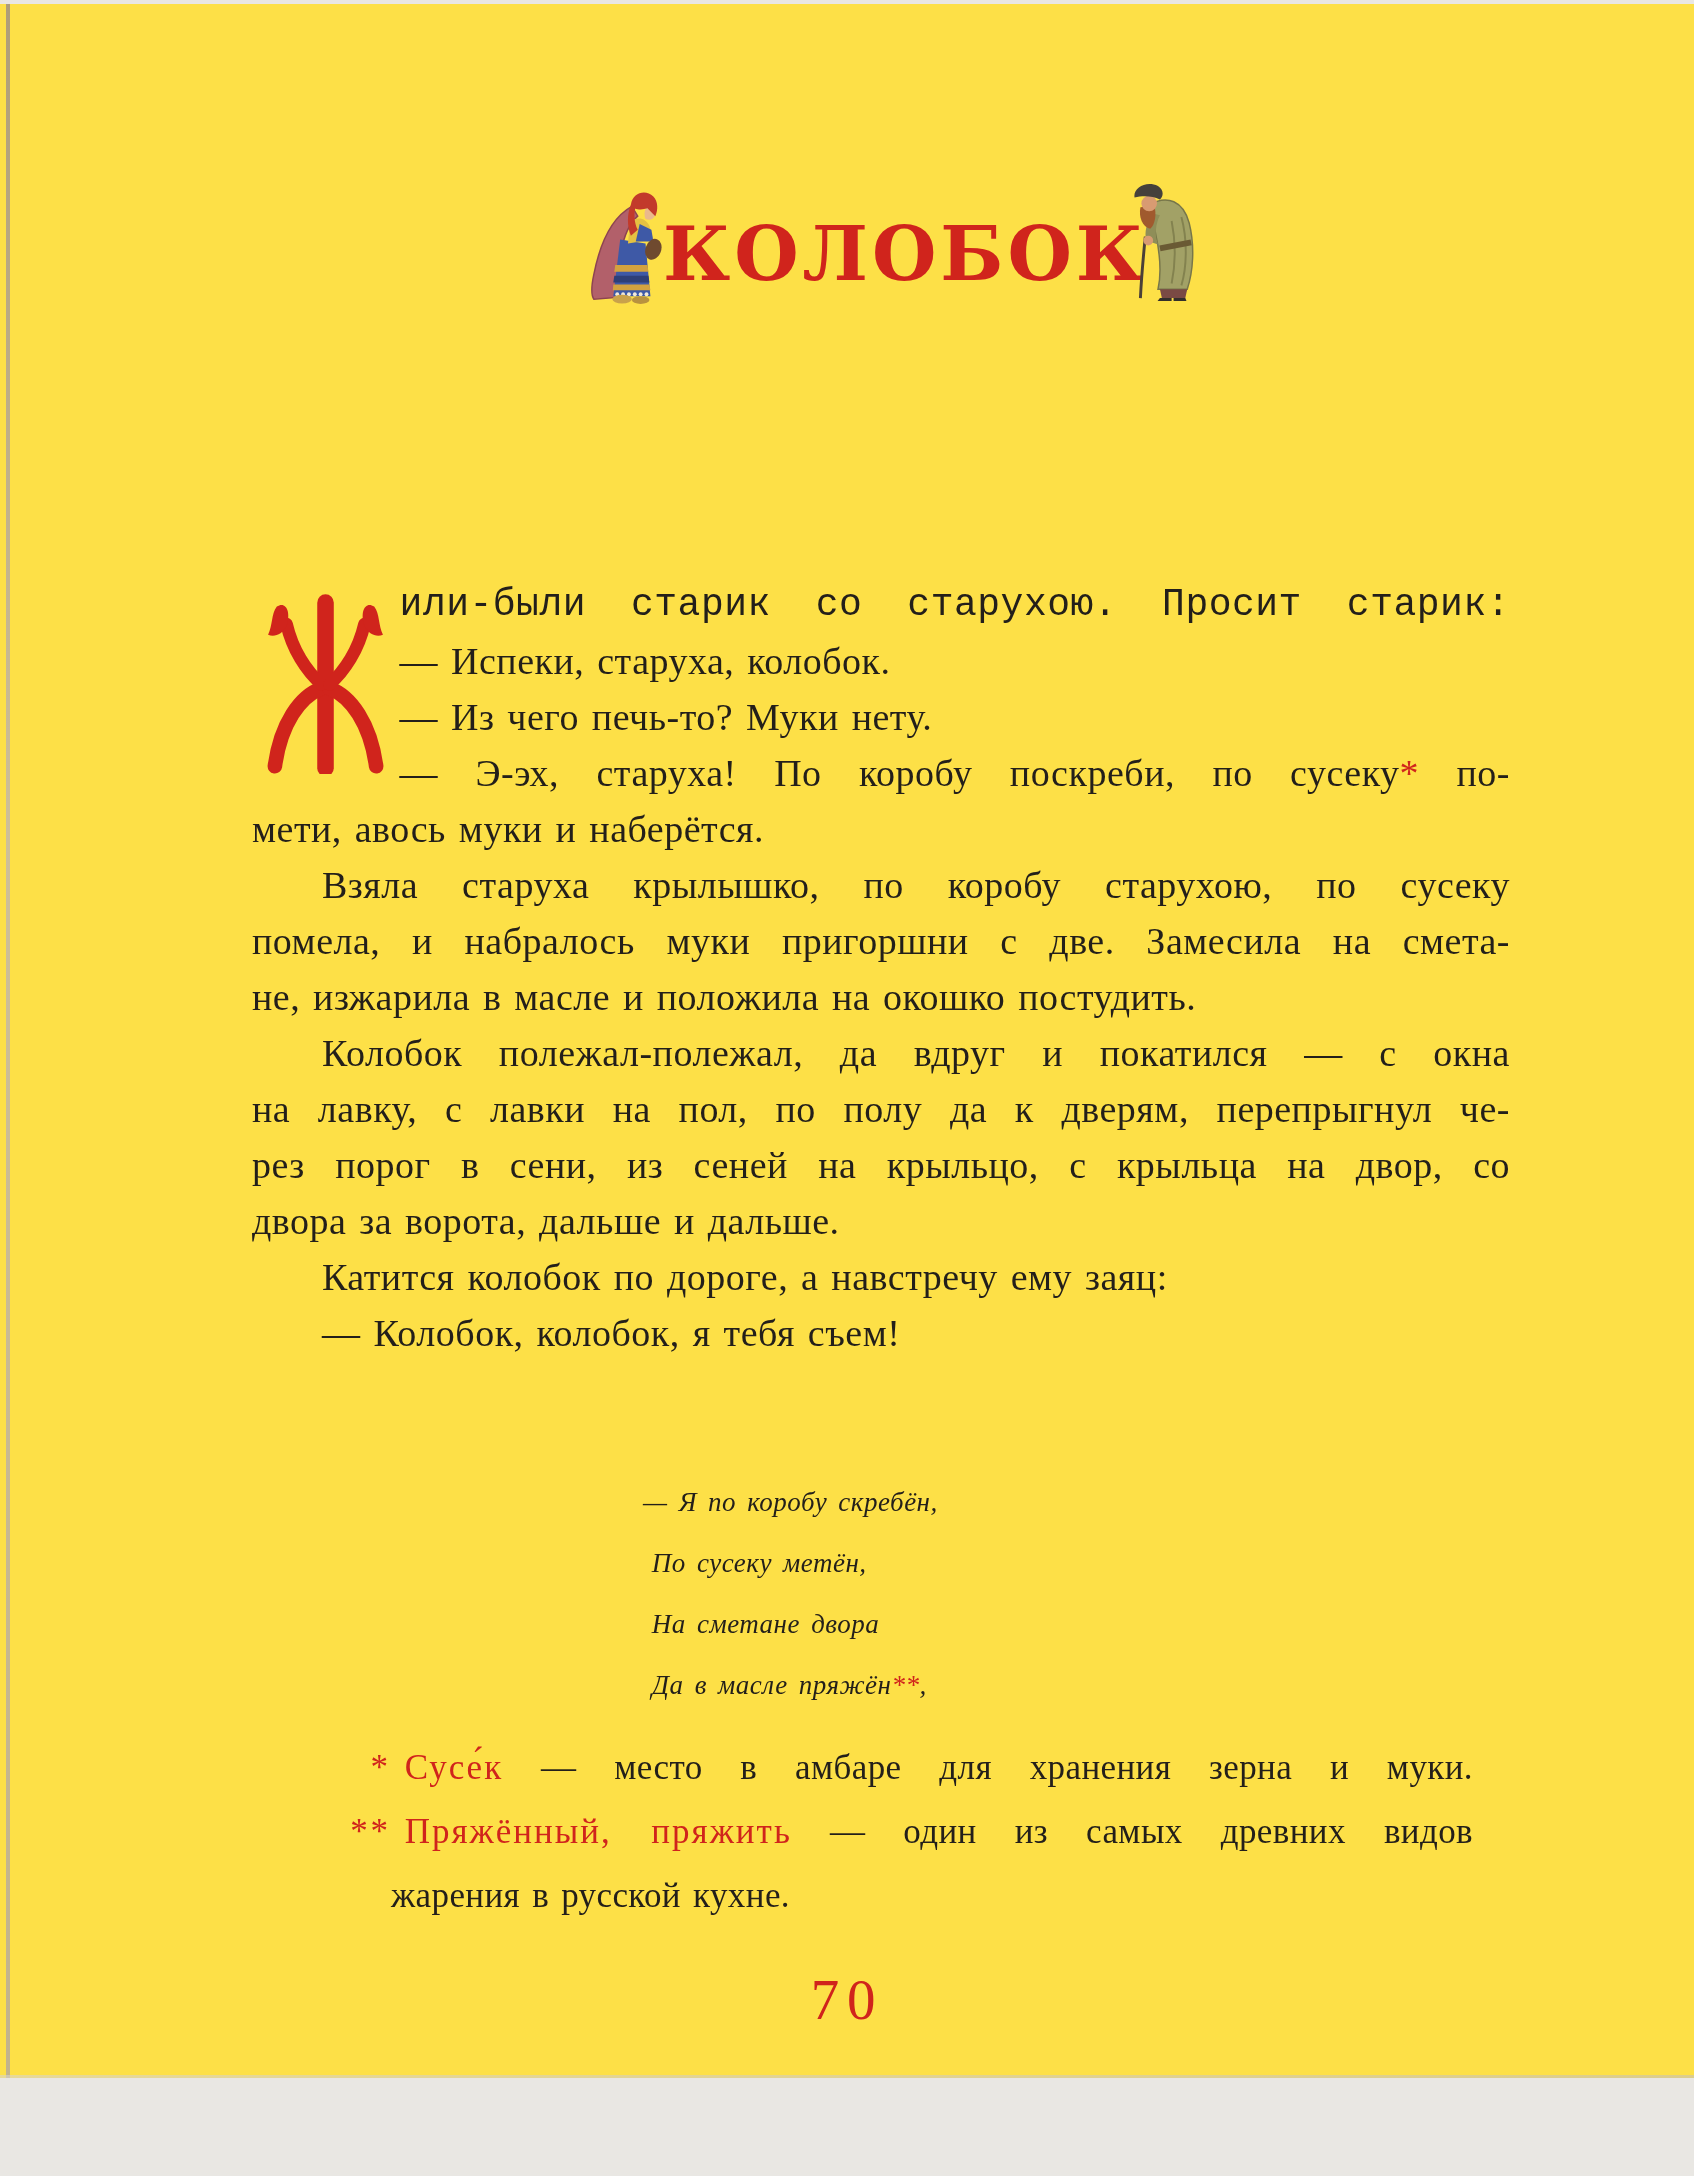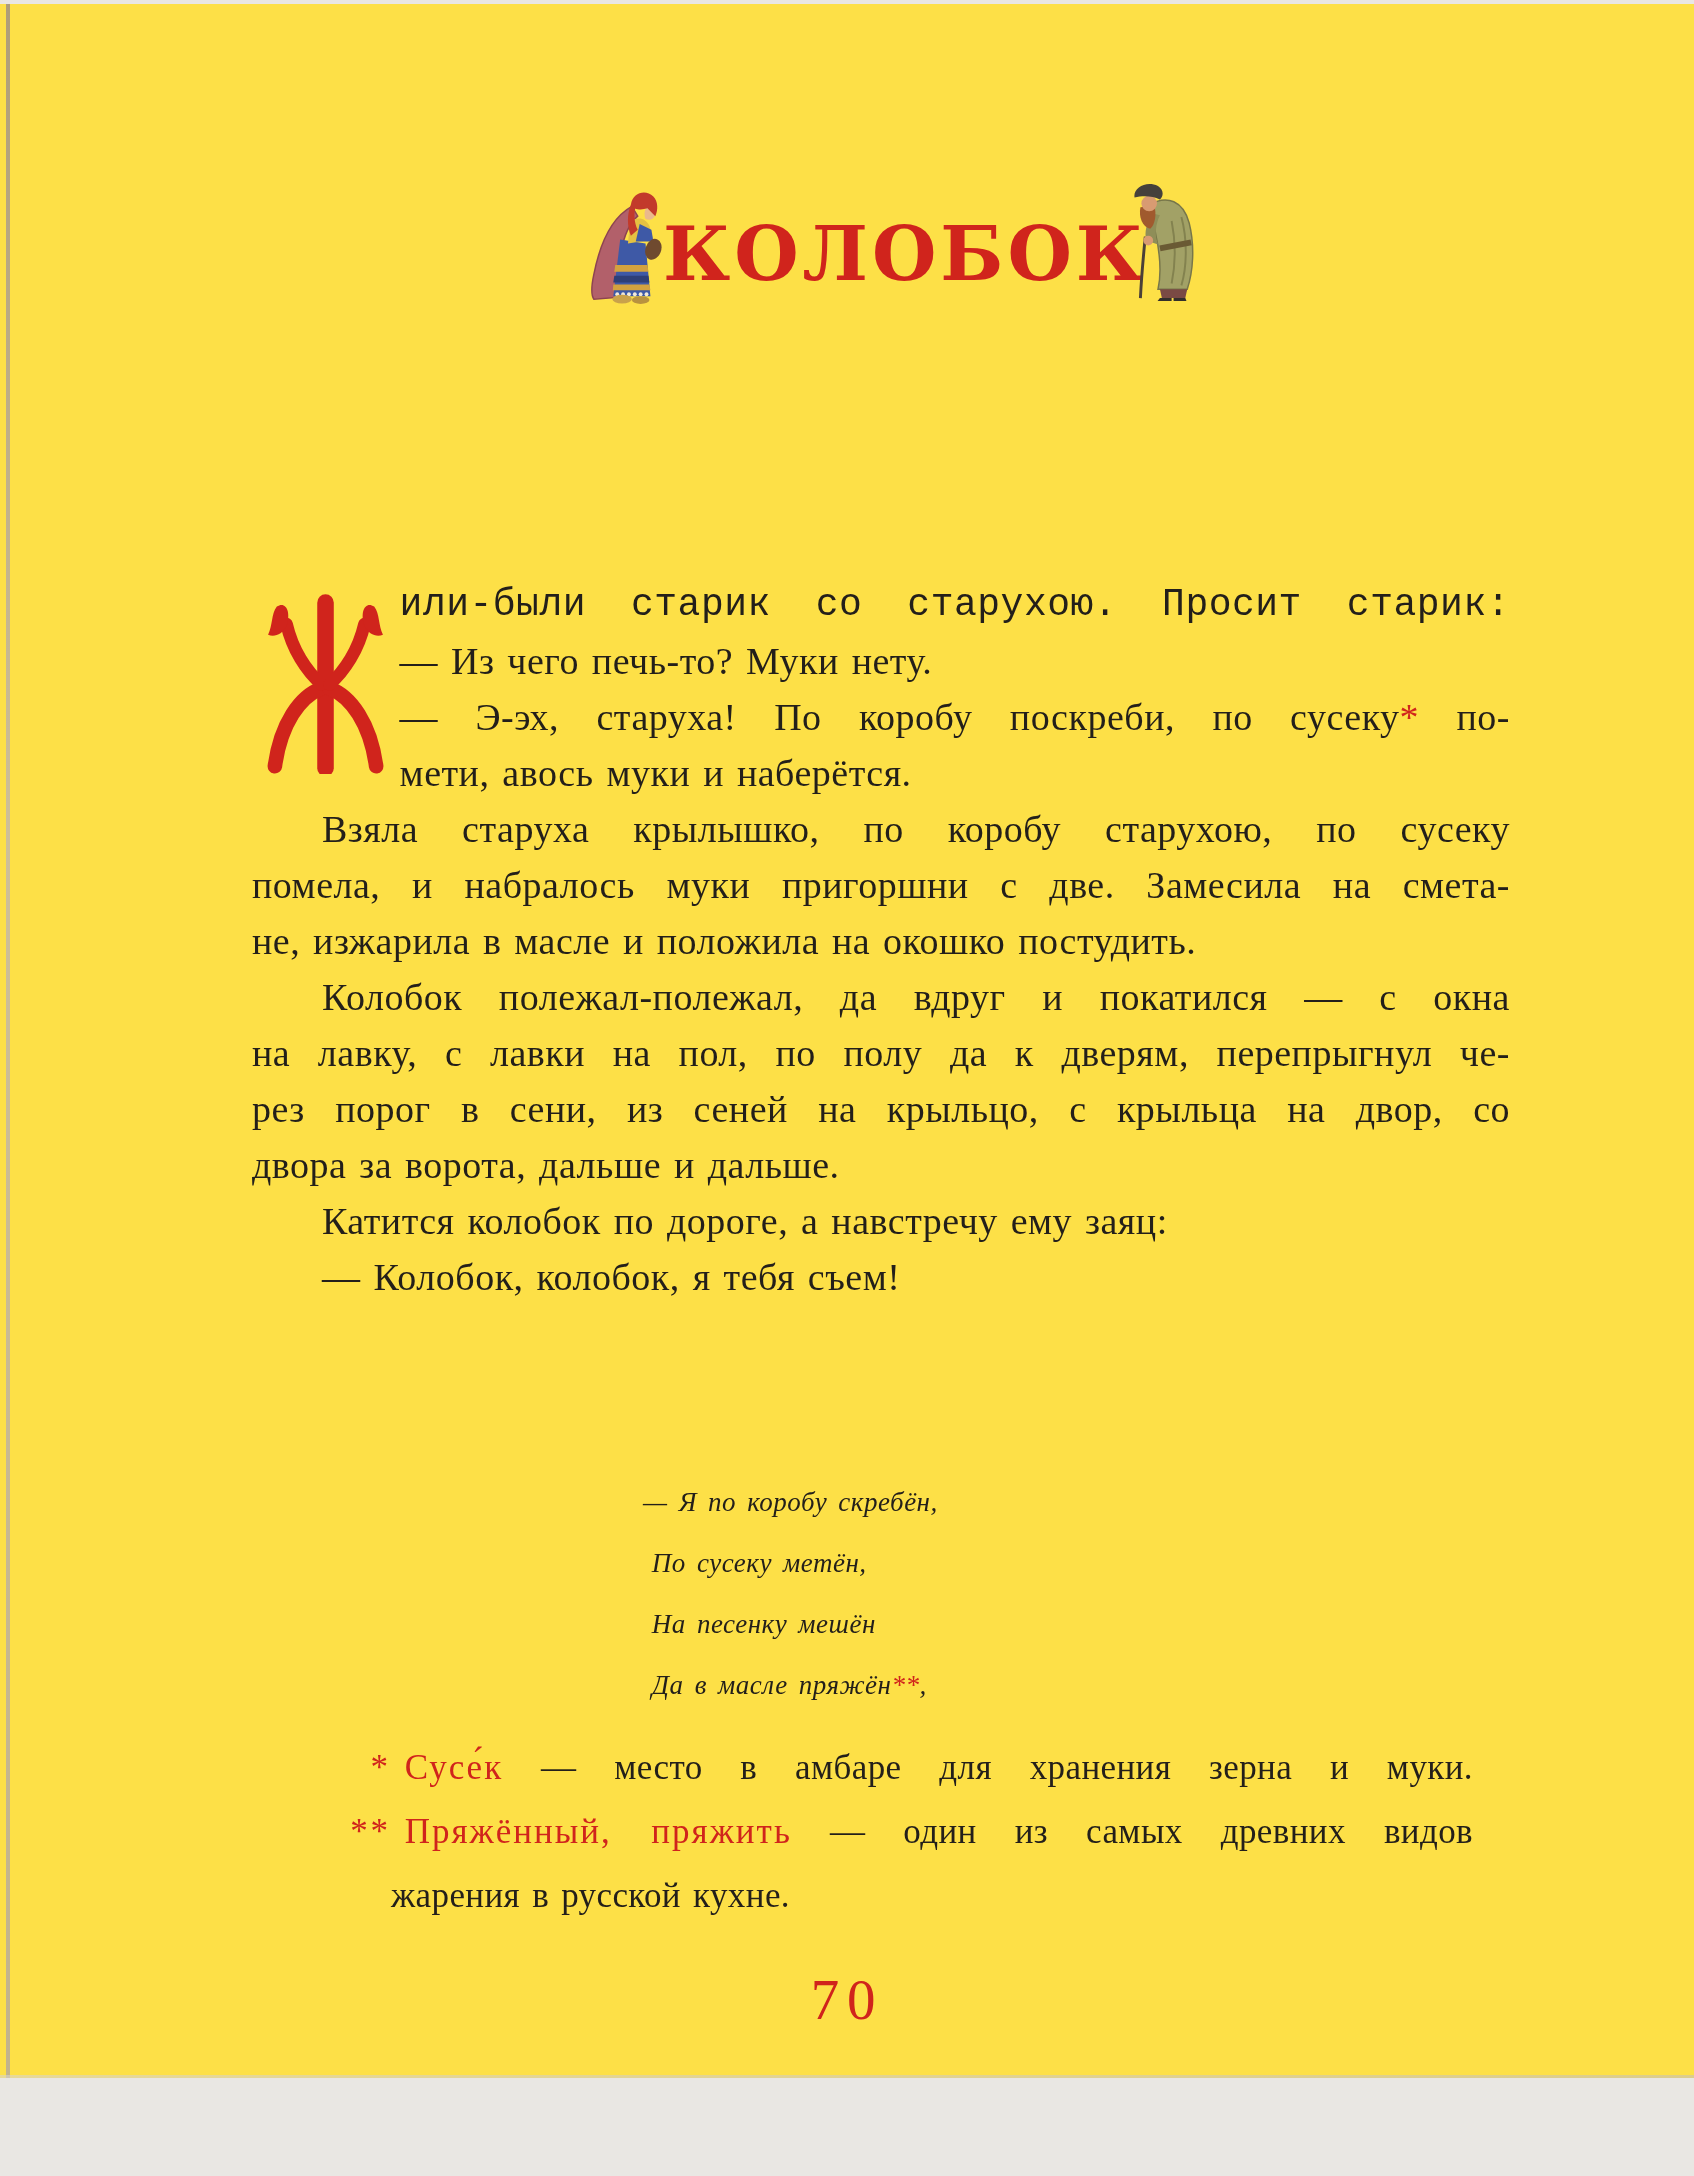--- a/index.html
+++ b/index.html
@@ -128,20 +128,21 @@
         <path d="M62,98 C46,84 32,62 26,36" stroke-width="13"></path>
         <path d="M70,98 C86,84 100,62 106,36" stroke-width="13"></path>
       </g>
       <g fill="#d0241c">
         <path d="M26,38 C22,46 14,50 7,47 C12,37 10,26 16,18 C25,12 31,23 26,38 Z"></path>
         <path d="M106,38 C110,46 118,50 125,47 C120,37 122,26 116,18 C107,12 101,23 106,38 Z"></path>
       </g>
     </svg>
   </div>
         <div class="line j after-cap"><span>или-были старик со старухою. Просит старик:</span></div>
+        <div class="line"><span>— Испеки, старуха, колобок.</span></div>
         <div class="line"><span>— Из чего печь-то? Муки нету.</span></div>
         <div class="line j"><span>— Э-эх, старуха! По коробу поскреби, по сусеку</span><span class="red">*</span><span> по-</span></div>
         <div class="line"><span>мети, авось муки и наберётся.</span></div>
       </div>
       <div>
         <div class="line j indent"><span>Взяла старуха крылышко, по коробу старухою, по сусеку</span></div>
         <div class="line j"><span>помела, и набралось муки пригоршни с две. Замесила на смета-</span></div>
         <div class="line"><span>не, изжарила в масле и положила на окошко постудить.</span></div>
       </div>
       <div>
@@ -154,21 +155,21 @@
         <div class="line indent"><span>Катится колобок по дороге, а навстречу ему заяц:</span></div>
       </div>
       <div>
         <div class="line indent"><span>— Колобок, колобок, я тебя съем!</span></div>
       </div>
     </div>
 
   <div class="verse">
       <div class="vline first"><span>— Я по коробу скребён,</span></div>
       <div class="vline"><span>По сусеку метён,</span></div>
-      <div class="vline"><span>На песенку мешён</span></div>
+      <div class="vline"><span>На сметане двора</span></div>
       <div class="vline"><span>Да в масле пряжён</span><span class="red">**</span><span>,</span></div>
     </div>
 
   <div class="footnotes">
       <div class="fn-line">
         <span class="fn-marker">*</span>
         <div class="fn-text"><span class="fn-term">Сусе́к</span> — место в амбаре для хранения зерна и муки.</div>
       </div>
       <div class="fn-line">
         <span class="fn-marker">**</span>

